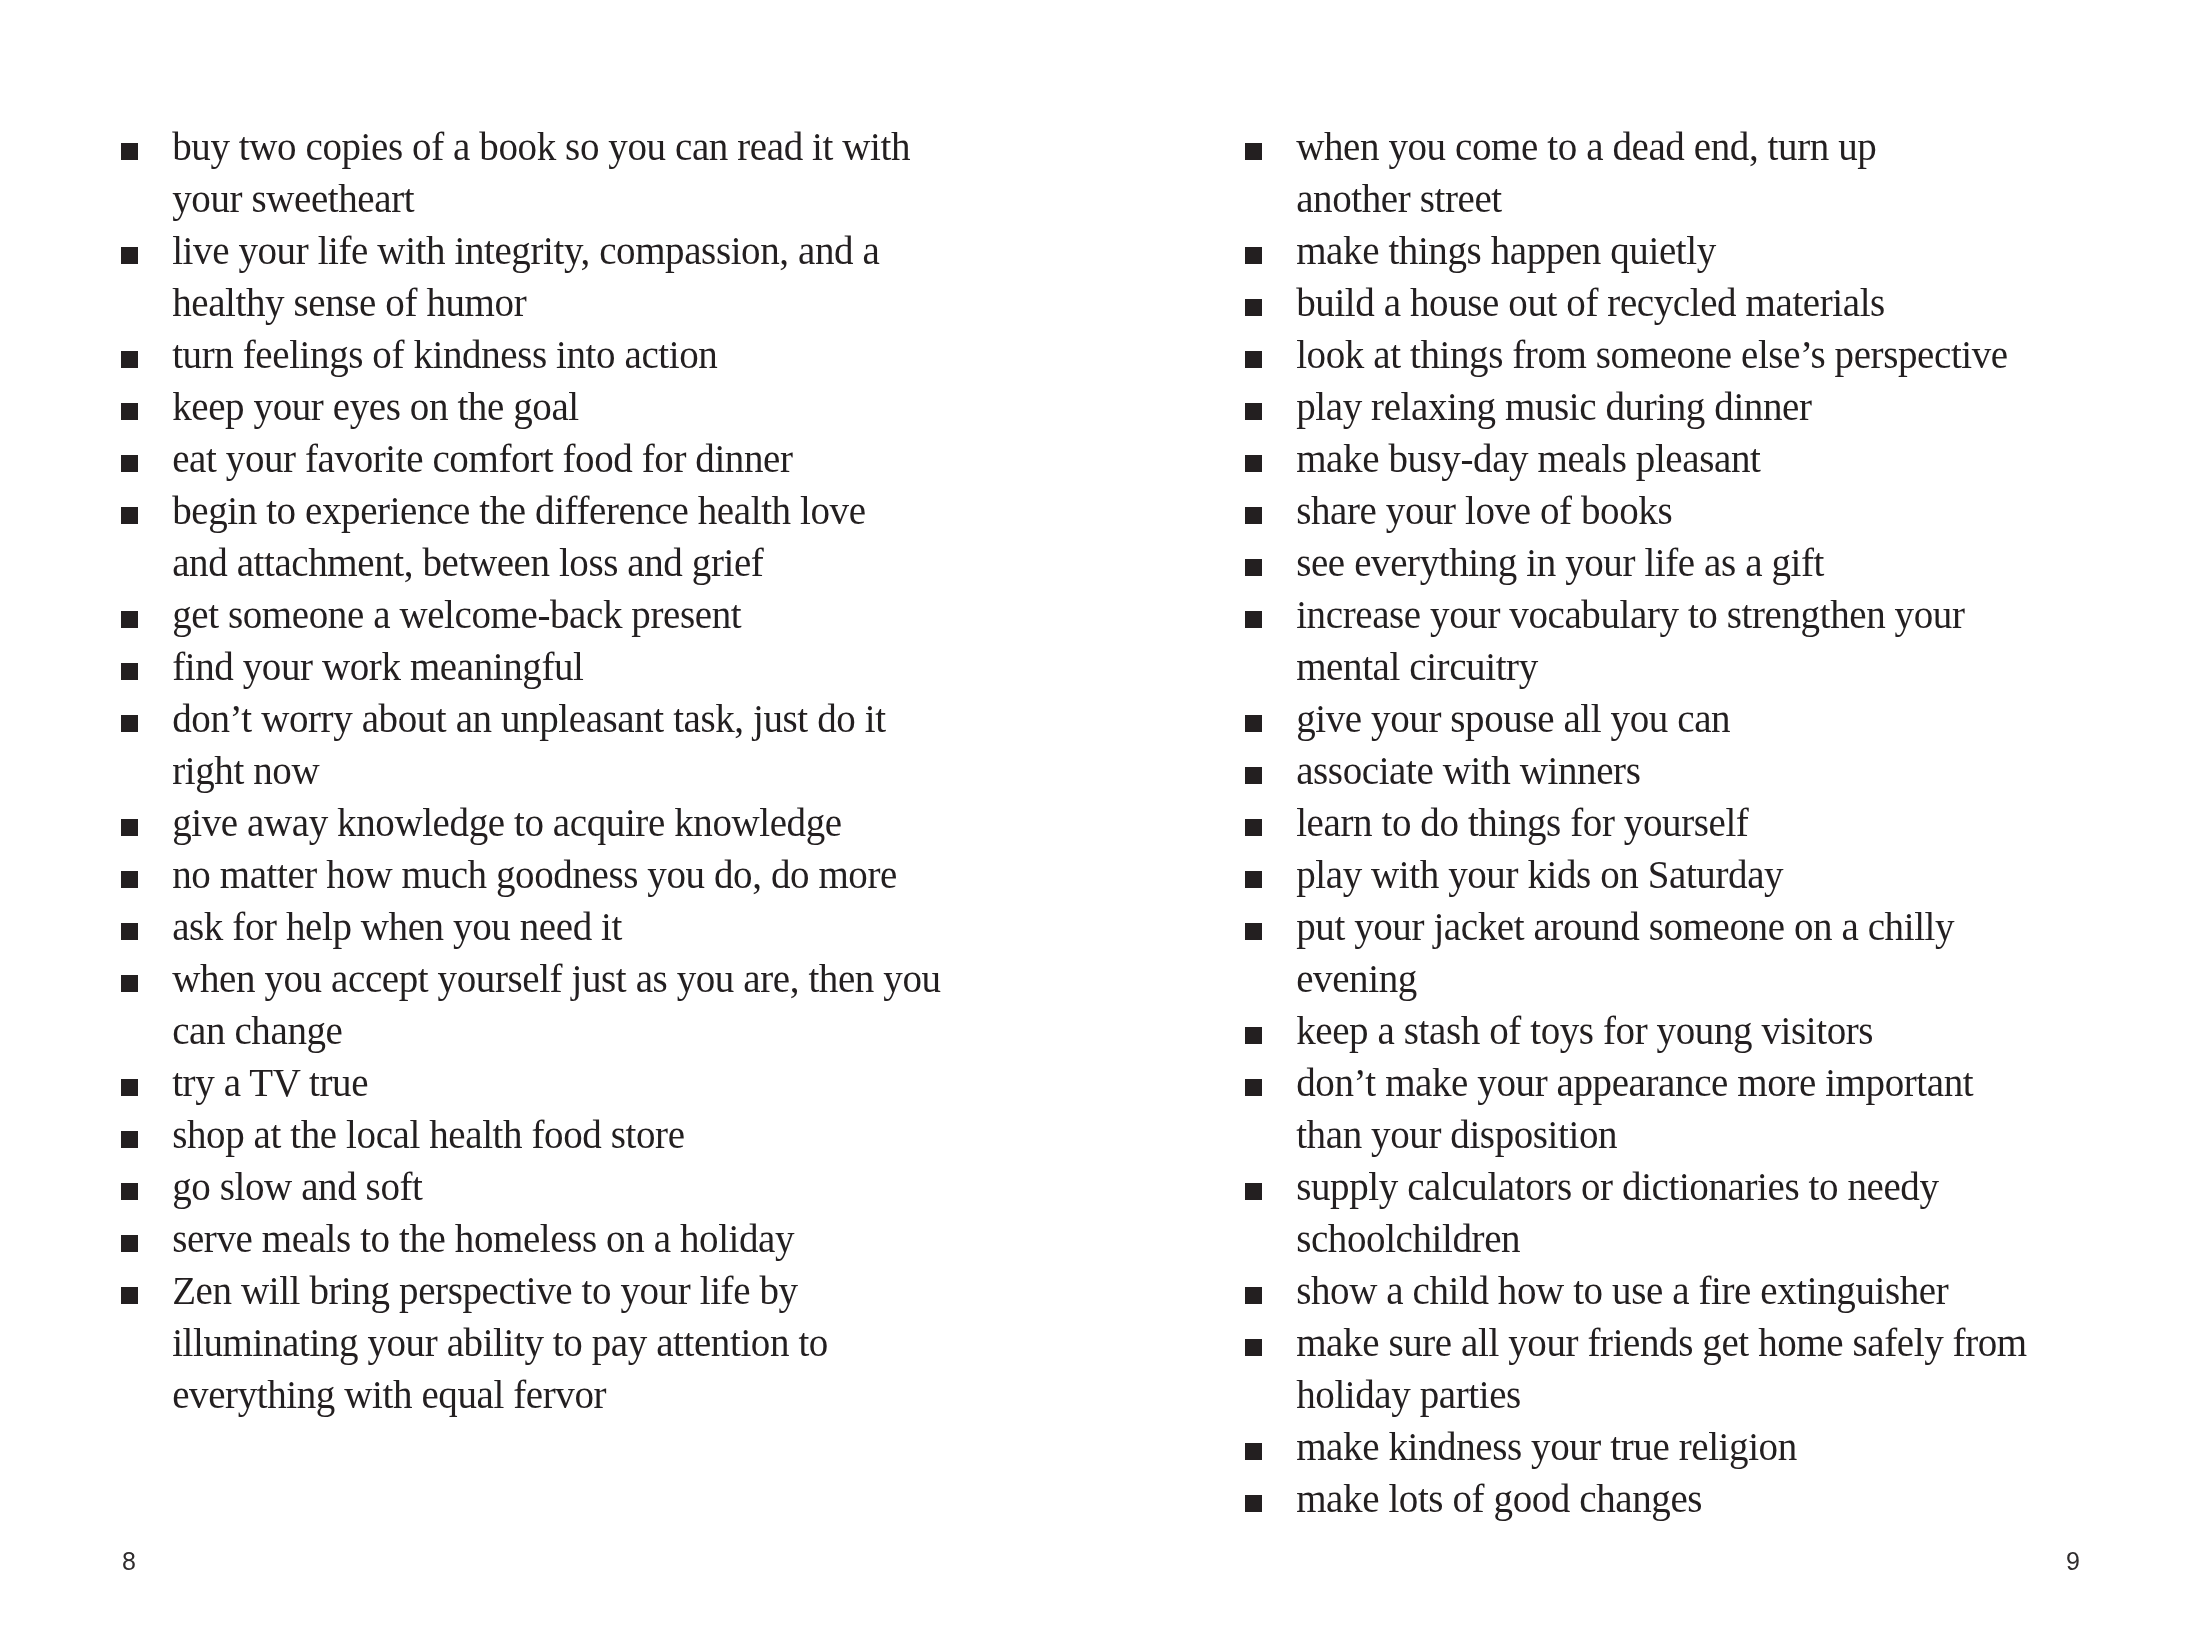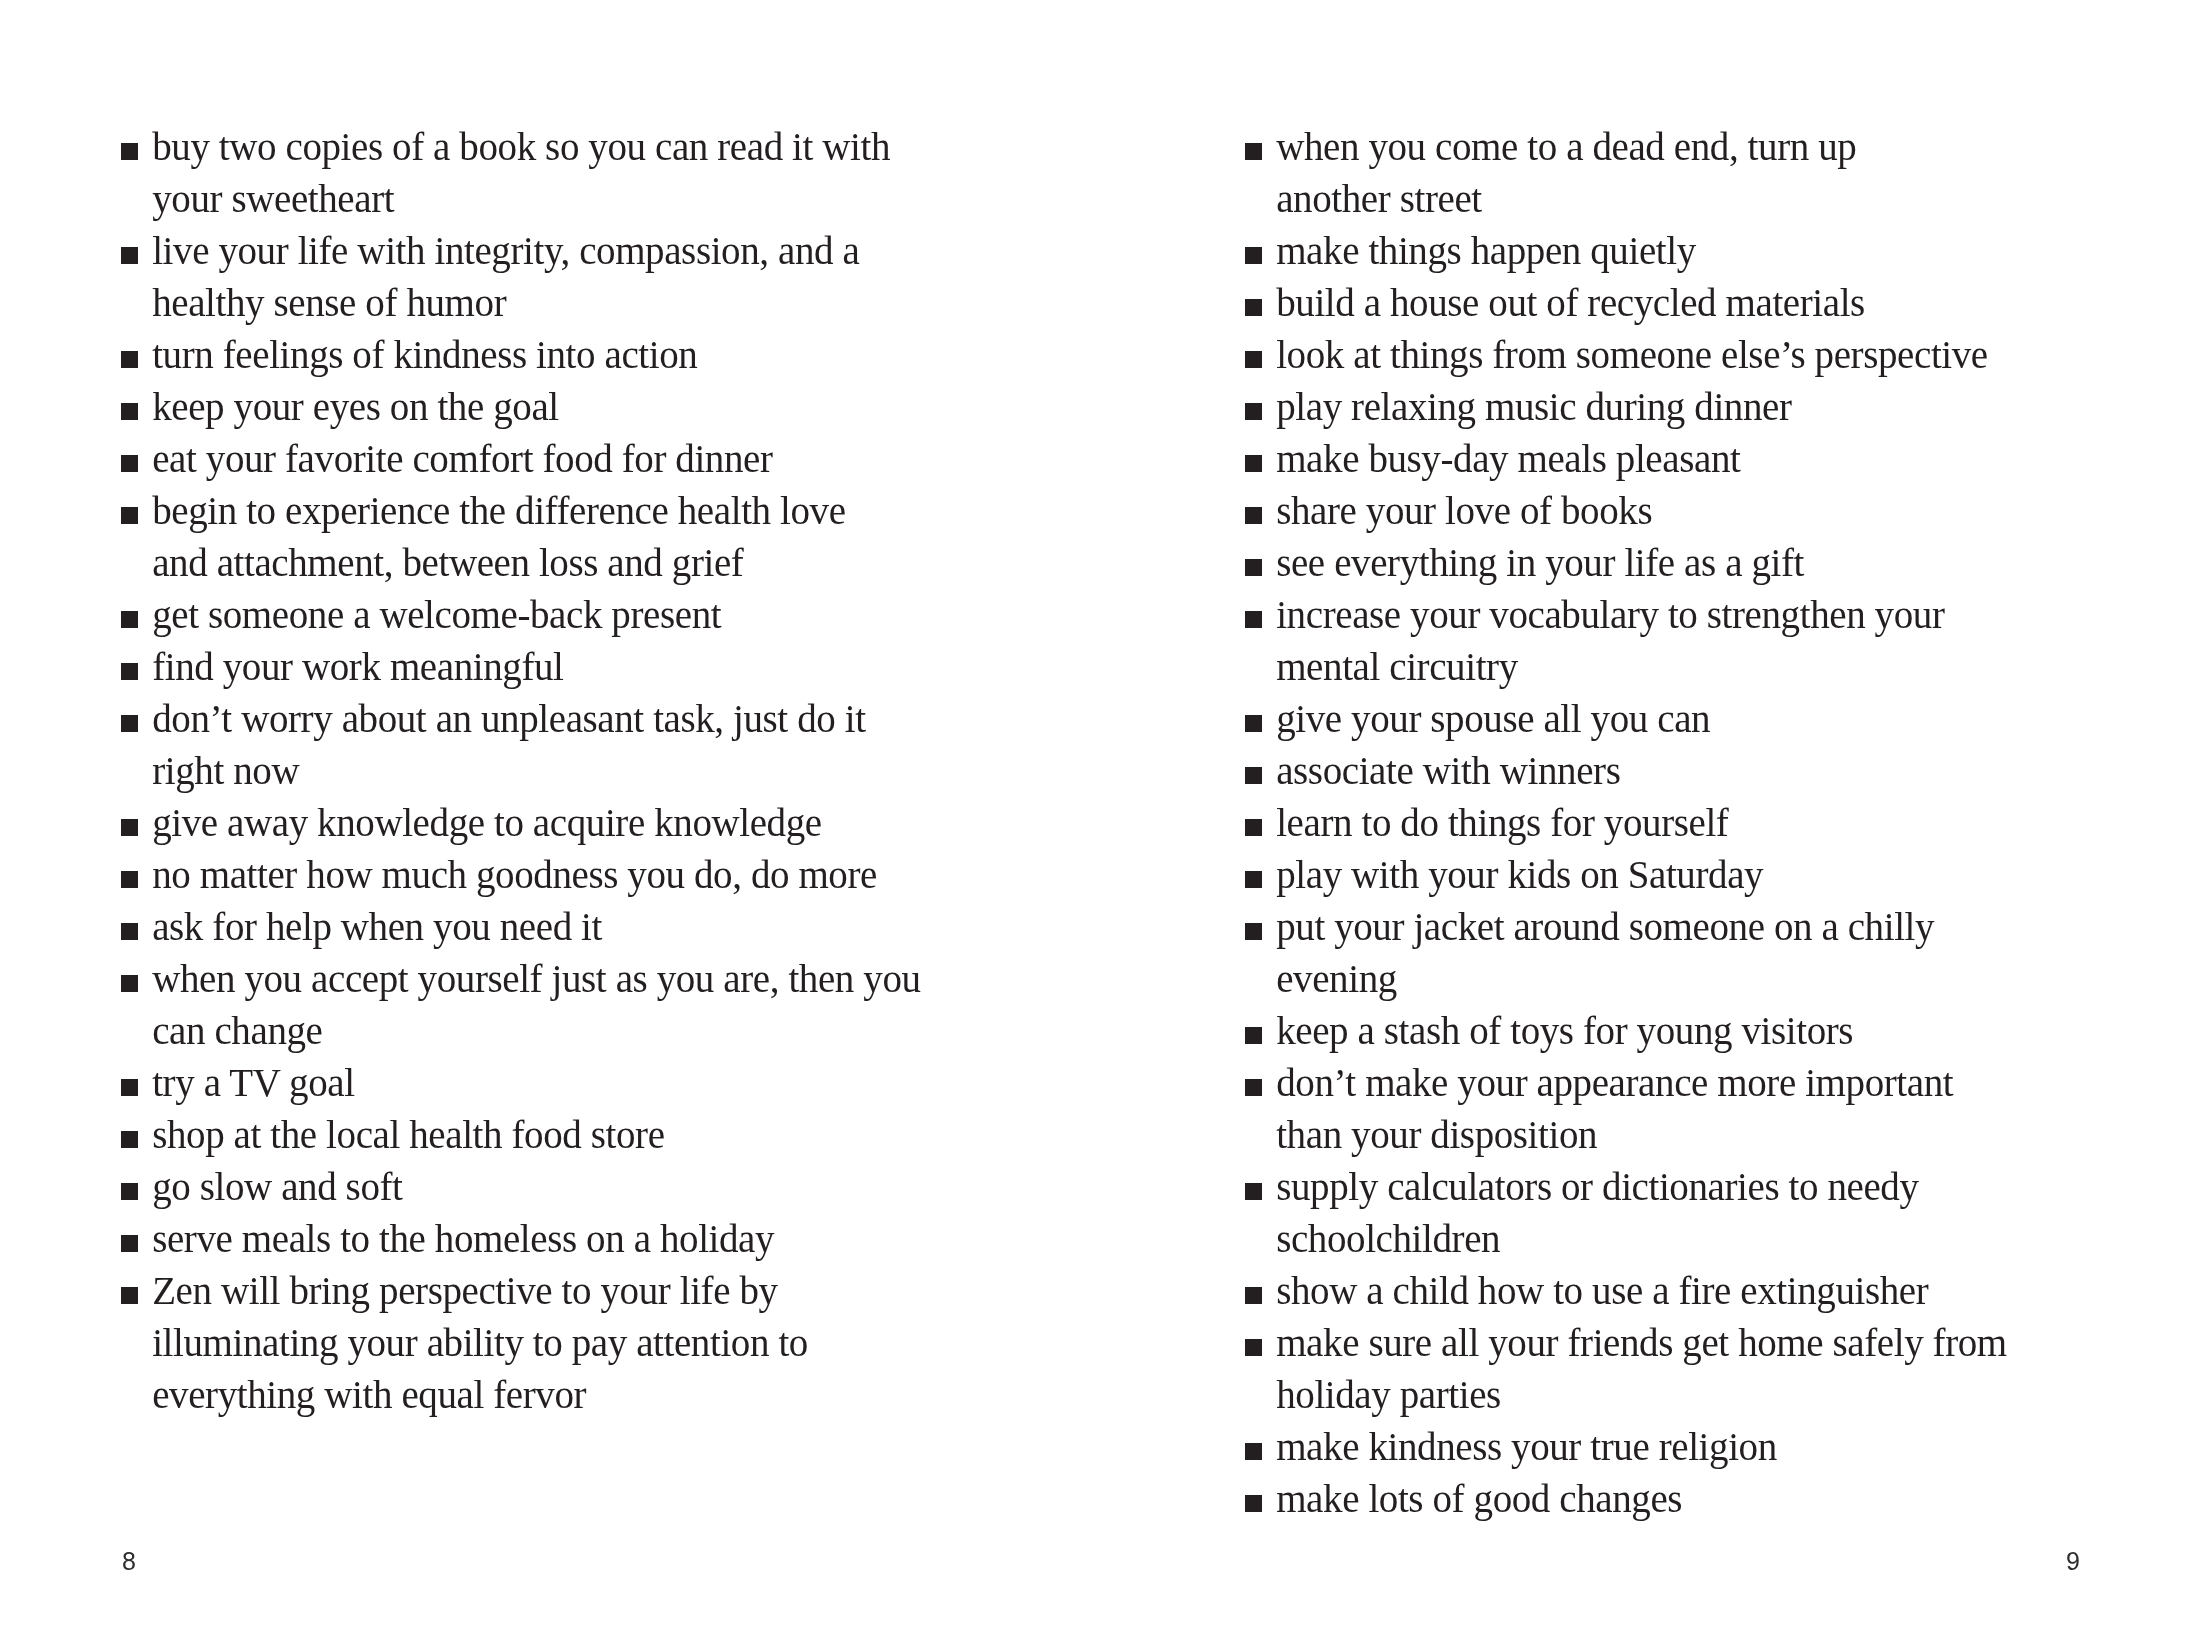--- a/index.html
+++ b/index.html
@@ -37,20 +37,21 @@
   }
   .page.left  .bullet-list { left: 121px; width: 973px; }
   .page.right .bullet-list { left: 143px; width: 946px; }
 
   .list-item {
     display: flex;
     align-items: flex-start;
     font-size: 39px;
     line-height: 52px;
     letter-spacing: -0.4px;
+    gap: 20px;
   }
   .bullet {
     flex: 0 0 auto;
     width: 17.4px;
     height: 17.4px;
     background: #231f20;
     margin: 22px 13.8px 0 0;
   }
   .item-text {
     white-space: pre-line;
@@ -126,21 +127,21 @@
           <span class="bullet"></span>
           <span class="item-text">ask for help when you need it</span>
         </li>
         <li class="list-item">
           <span class="bullet"></span>
           <span class="item-text">when you accept yourself just as you are, then you
 can change</span>
         </li>
         <li class="list-item">
           <span class="bullet"></span>
-          <span class="item-text">try a TV goal</span>
+          <span class="item-text">try a TV true</span>
         </li>
         <li class="list-item">
           <span class="bullet"></span>
           <span class="item-text">shop at the local health food store</span>
         </li>
         <li class="list-item">
           <span class="bullet"></span>
           <span class="item-text">go slow and soft</span>
         </li>
         <li class="list-item">

